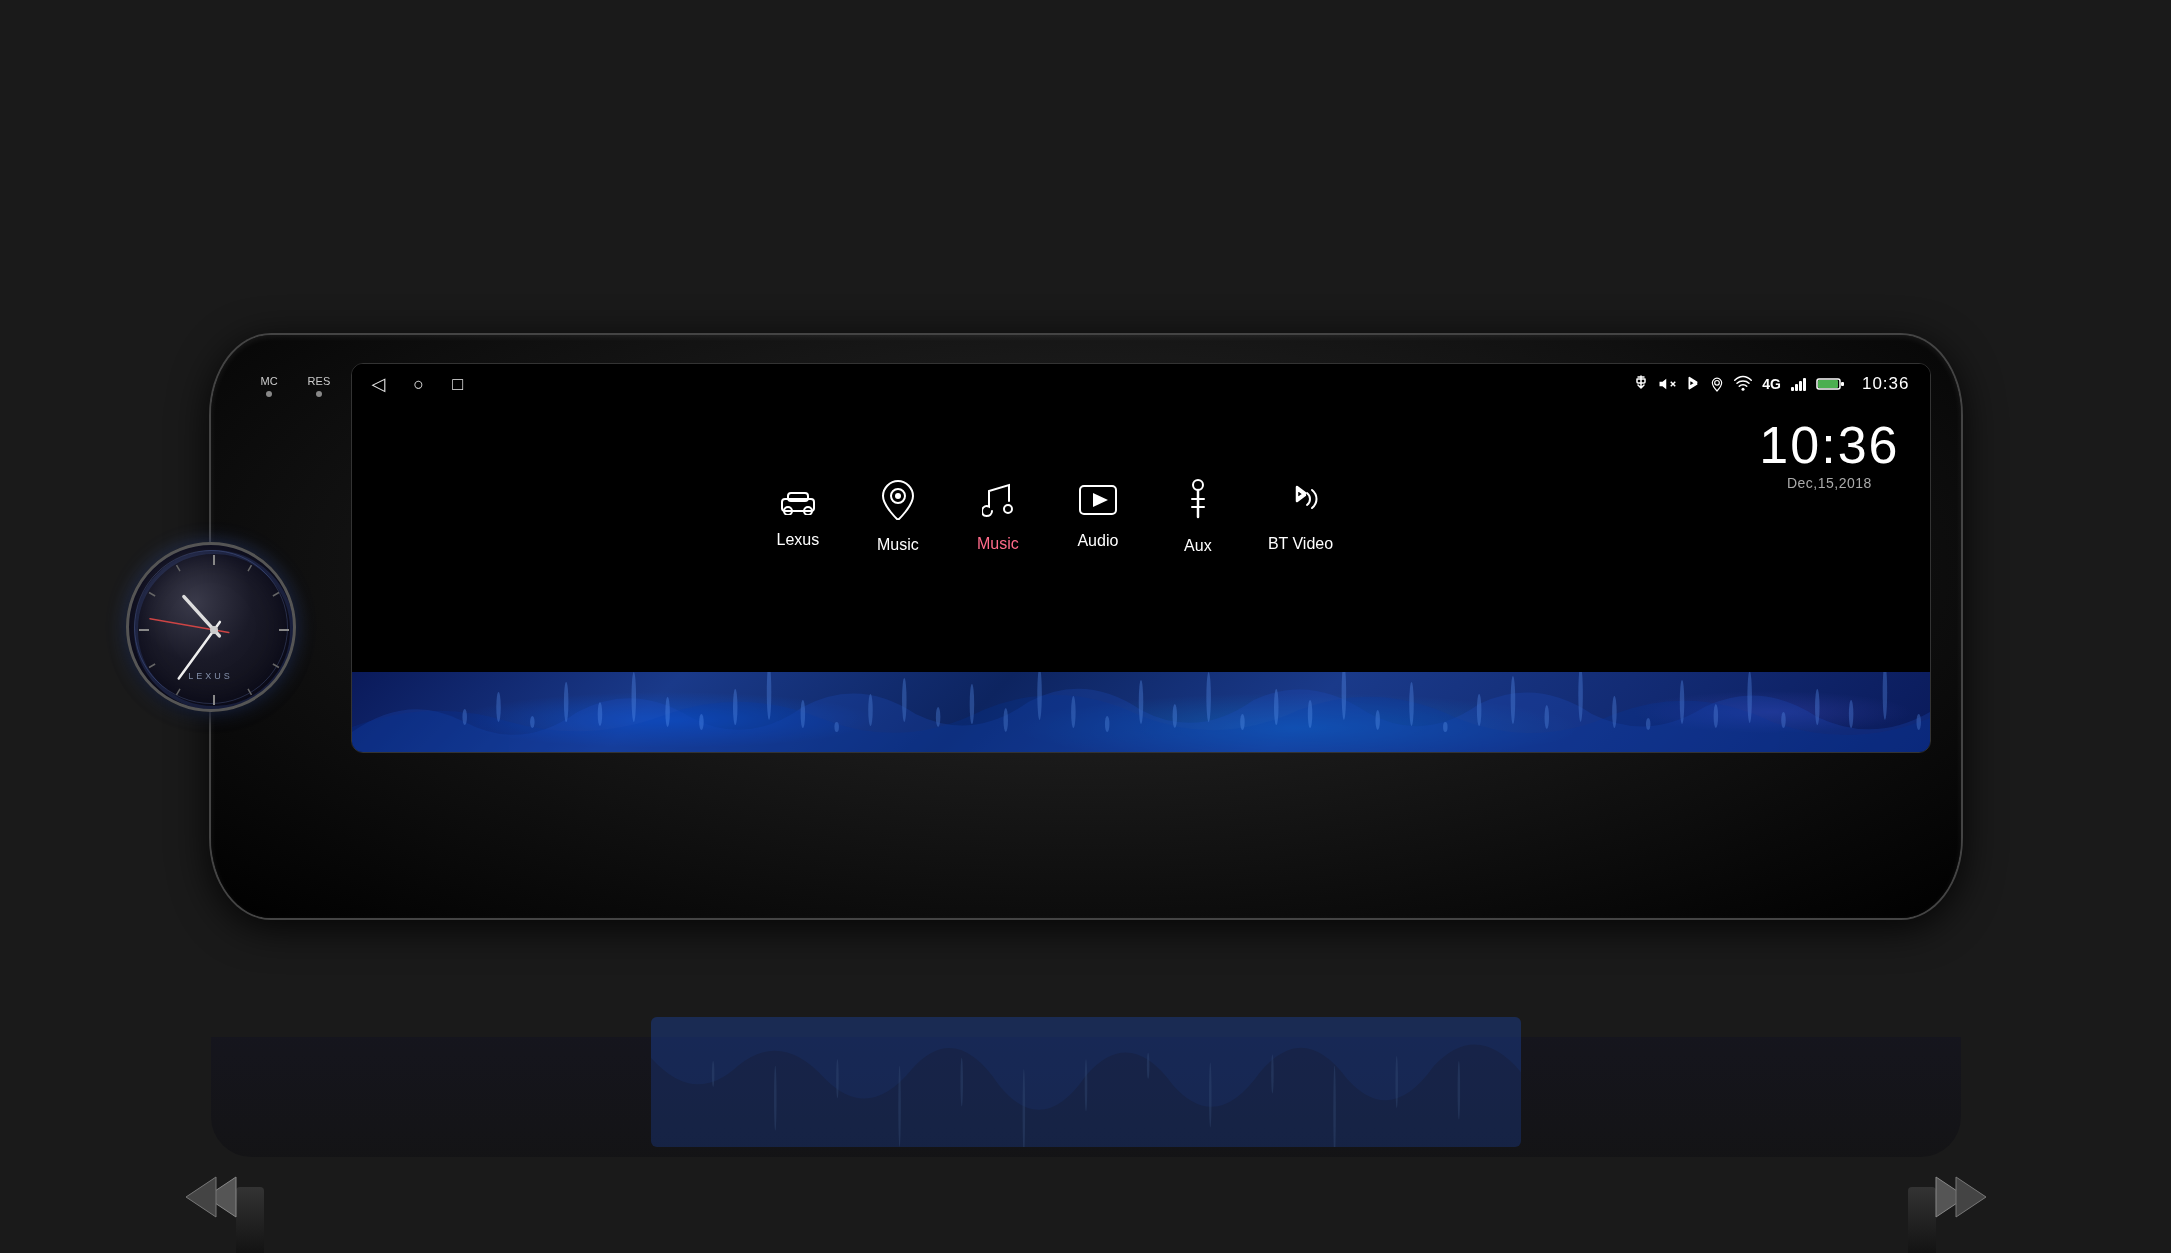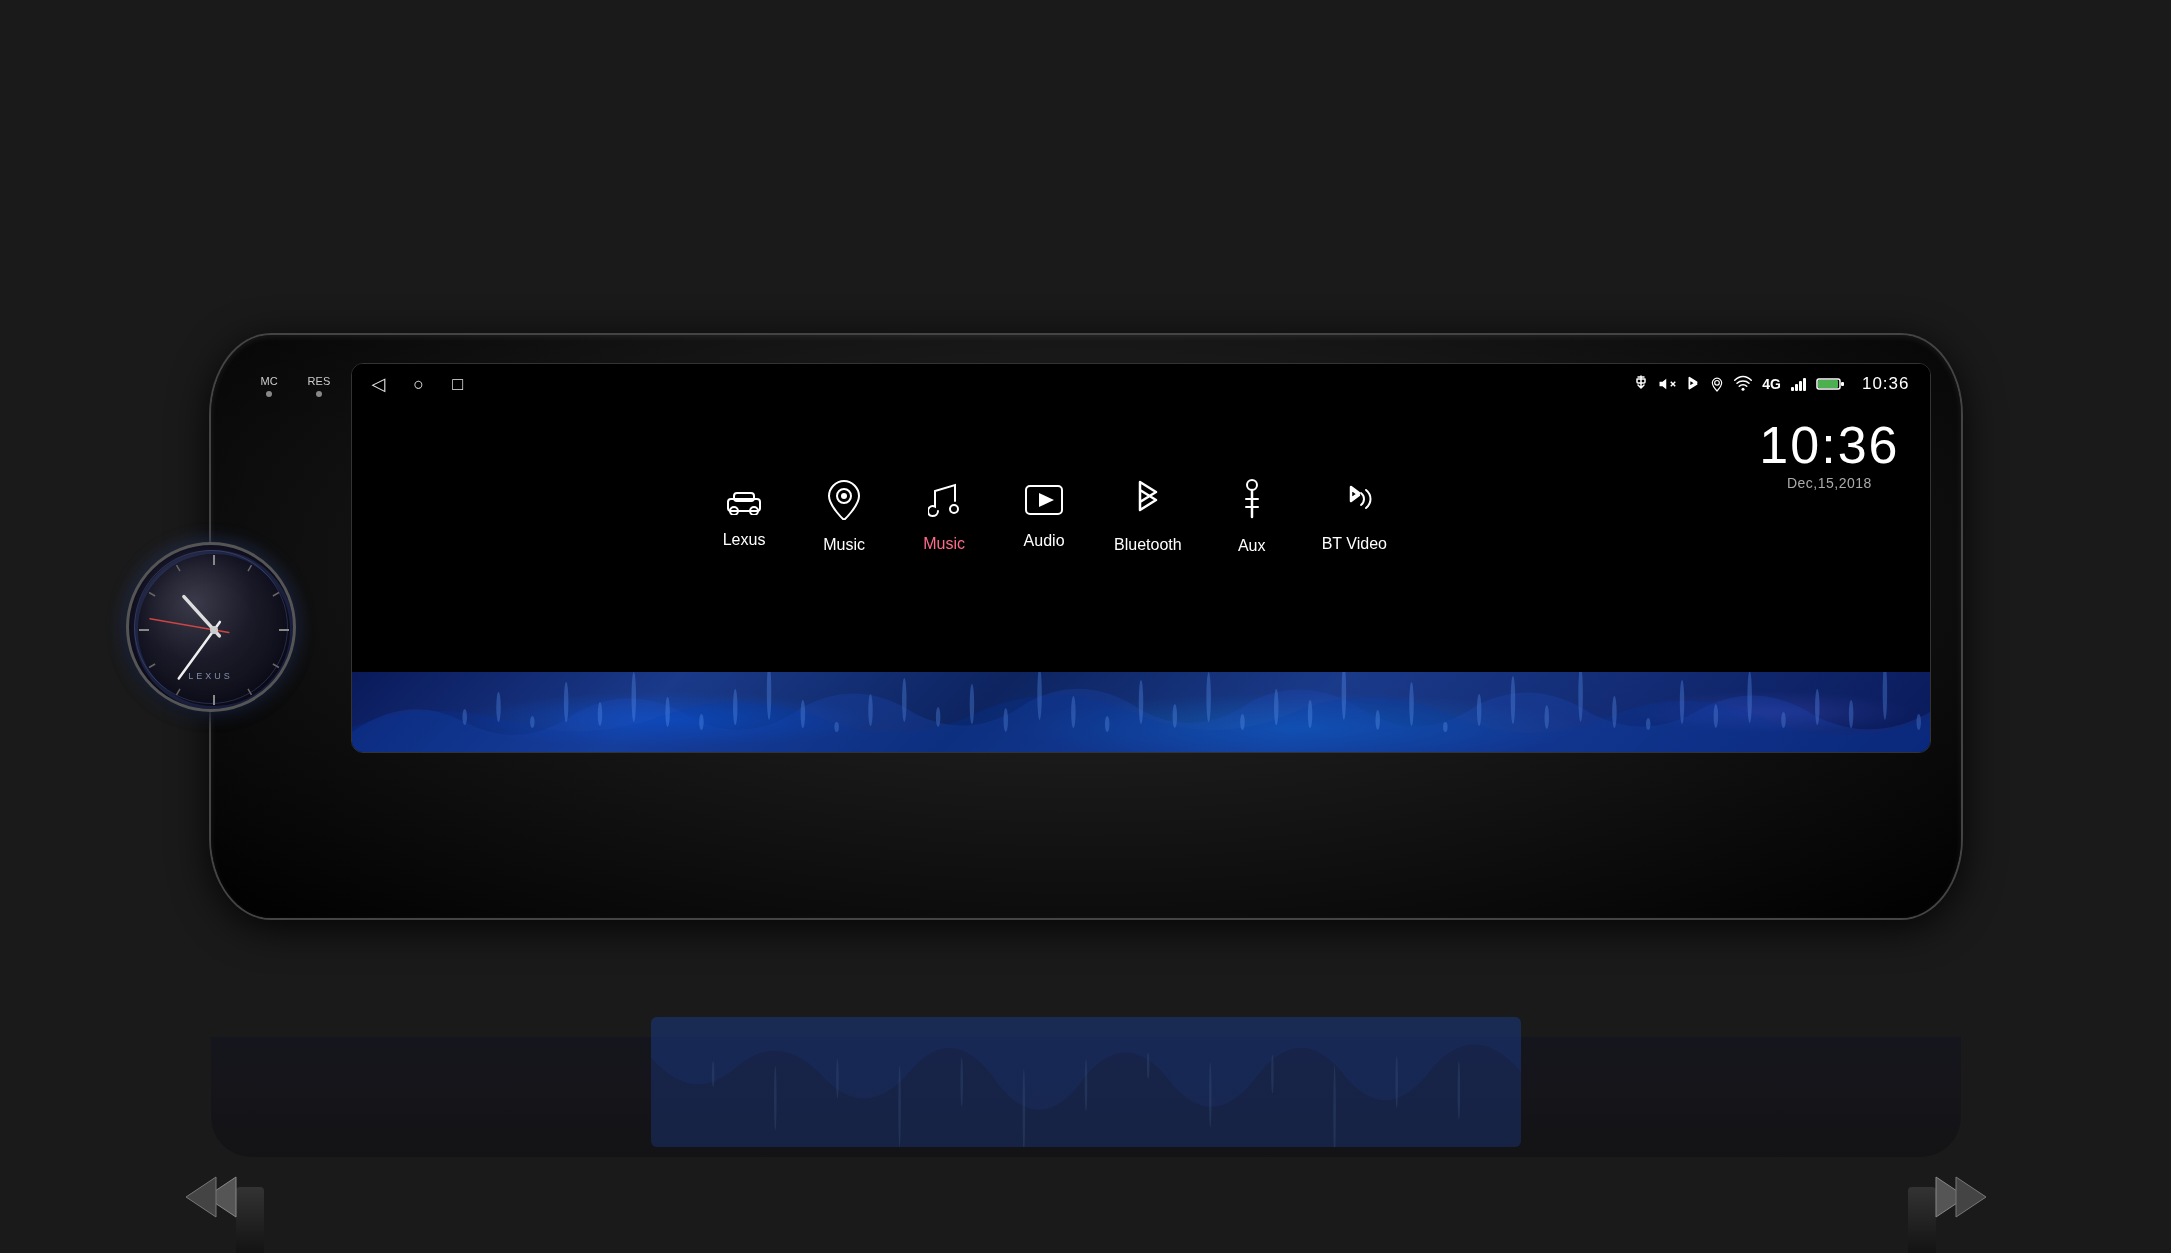--- a/index.html
+++ b/index.html
@@ -454,28 +454,20 @@
           <div class="app-item">
             <div class="app-icon">
               <svg width="40" height="32" viewBox="0 0 40 32">
                 <rect x="2" y="2" width="36" height="28" rx="4" stroke="#fff" stroke-width="2" fill="none"></rect>
                 <polygon points="15,9 15,23 30,16" fill="#fff"></polygon>
               </svg>
             </div>
             <span class="app-label">Audio</span>
           </div>
 
-          <div class="app-item">
-            <div class="app-icon">
-              <svg width="28" height="40" viewBox="0 0 28 40">
-                <path d="M6 10l16 10-16 10V2l16 10-16 10" stroke="#fff" stroke-width="2.5" fill="none" stroke-linecap="round" stroke-linejoin="round"></path>
-              </svg>
-            </div>
-            <span class="app-label">Bluetooth</span>
-          </div>
 
           <div class="app-item">
             <div class="app-icon">
               <svg width="28" height="42" viewBox="0 0 28 42">
                 <circle cx="14" cy="6" r="5" stroke="#fff" stroke-width="2" fill="none"></circle>
                 <line x1="14" y1="11" x2="14" y2="38" stroke="#fff" stroke-width="2.5" stroke-linecap="round"></line>
                 <line x1="8" y1="20" x2="20" y2="20" stroke="#fff" stroke-width="2" stroke-linecap="round"></line>
                 <line x1="8" y1="28" x2="20" y2="28" stroke="#fff" stroke-width="2" stroke-linecap="round"></line>
               </svg>
             </div>

